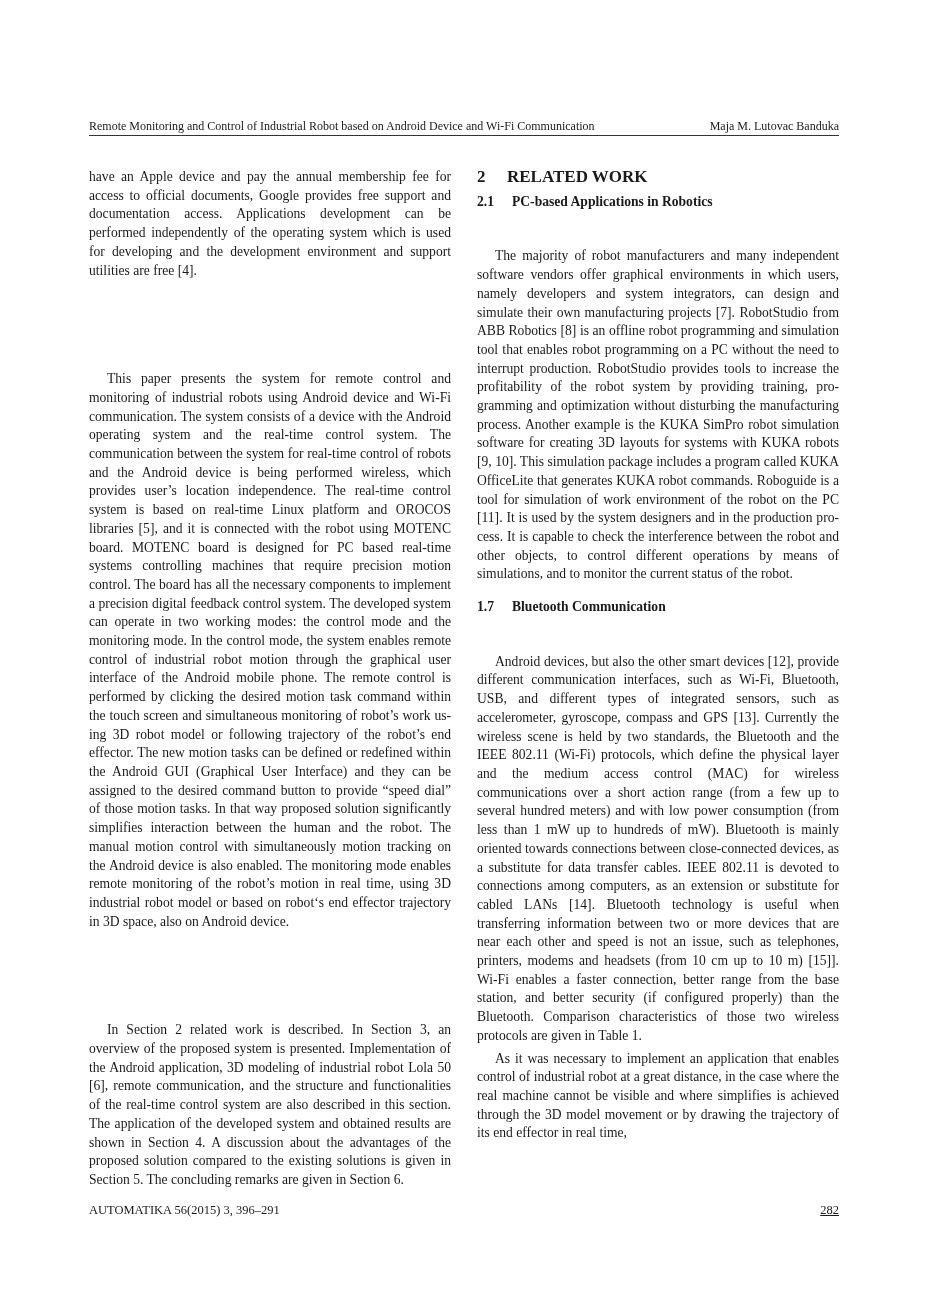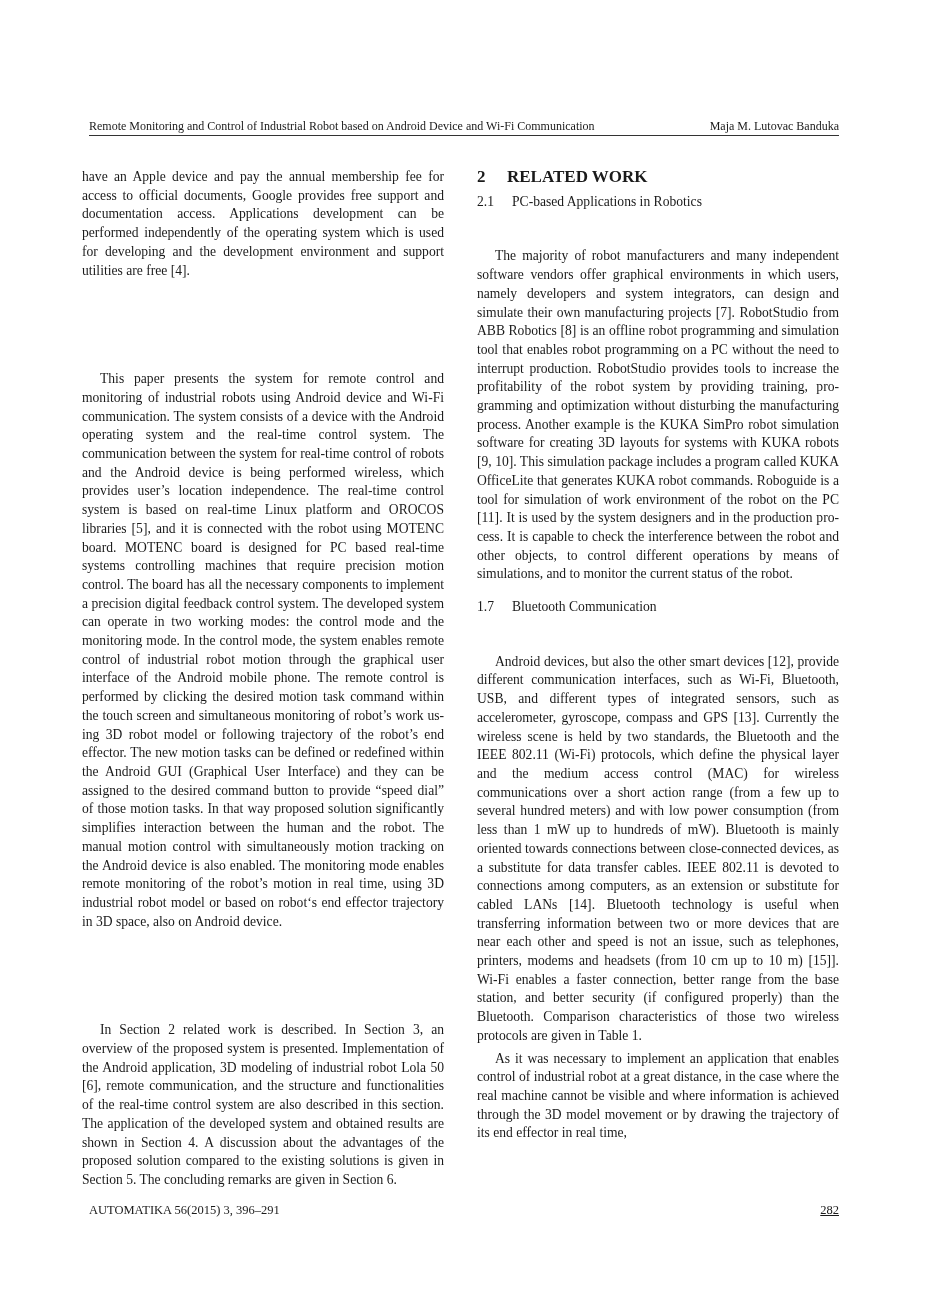--- a/index.html
+++ b/index.html
@@ -4,27 +4,27 @@
 <style>
   html, body { margin: 0; padding: 0; background: #ffffff; }
   body { width: 925px; height: 1309px; position: relative; overflow: hidden;
          font-family: "Liberation Serif", "DejaVu Serif", serif; color: #1a1a1a; }
   .header { position: absolute; left: 89px; top: 119px; width: 750px; height: 16px;
             border-bottom: 1px solid #333; font-size: 12px; }
   .header .left { position: absolute; left: 0; top: 0; }
   .header .right { position: absolute; right: 0; top: 0; }
   .col { position: absolute; top: 168px; width: 362px; font-size: 13.6px; line-height: 18.7px;
          text-align: justify; hyphens: manual; }
-  .col.left { left: 82px; }
+  .col.left { left: 89px; }
   .col.right { left: 477px; }
   p { margin: 0; }
   p.indent { text-indent: 18px; margin-top: 36px; }
   .gap-big { height: 54px; }
   h2 { font-size: 17px; font-weight: bold; margin: 0 0 6px 0; line-height: 18.7px; }
-  h3 { font-size: 13.6px; font-weight: normal; margin: 0 0 6px 0; line-height: 18.7px; }
+  h3 { font-size: 13.6px; font-weight: bold; margin: 0 0 6px 0; line-height: 18.7px; }
   h3.spaced { margin-top: 14px; }
   .num { display: inline-block; width: 35px; }
   .num2 { display: inline-block; width: 30px; }
   p.after { margin-top: 4px; }
   .footer { position: absolute; left: 89px; top: 1203px; width: 750px; font-size: 12.5px; }
   .footer .left { position: absolute; left: 0; }
   .footer .right { position: absolute; right: 0; text-decoration: underline; }
 </style>
 </head>
 <body>
@@ -47,19 +47,19 @@
     <span class="num2">2</span><span>RELATED WORK</span>
   </h2>
   <h3>
     <span class="num">2.1</span><span>PC-based Applications in Robotics</span>
   </h3>
   <p class="indent">The majority of robot manufacturers and many inde­pendent software vendors offer graphical environments in which users, namely developers and system integra­tors, can design and simulate their own manufacturing projects [7]. RobotStudio from ABB Robotics [8] is an of­fline robot programming and simulation tool that enables robot programming on a PC without the need to interrupt production. RobotStudio provides tools to increase the profitability of the robot system by providing training, pro­gramming and optimization without disturbing the manu­facturing process. Another example is the KUKA SimPro robot simulation software for creating 3D layouts for sys­tems with KUKA robots [9, 10]. This simulation package includes a program called KUKA OfficeLite that generates KUKA robot commands. Roboguide is a tool for simula­tion of work environment of the robot on the PC [11]. It is used by the system designers and in the production pro­cess. It is capable to check the interference between the robot and other objects, to control different operations by means of simulations, and to monitor the current status of the robot.</p>
   <h3 class="spaced">
     <span class="num">1.7</span><span>Bluetooth Communication</span>
   </h3>
   <p class="indent">Android devices, but also the other smart devices [12], provide different communication interfaces, such as Wi-Fi, Bluetooth, USB, and different types of integrated sensors, such as accelerometer, gyroscope, compass and GPS [13]. Currently the wireless scene is held by two standards, the Bluetooth and the IEEE 802.11 (Wi-Fi) protocols, which define the physical layer and the medium access control (MAC) for wireless communications over a short action range (from a few up to several hundred meters) and with low power consumption (from less than 1 mW up to hun­dreds of mW). Bluetooth is mainly oriented towards con­nections between close-connected devices, as a substitute for data transfer cables. IEEE 802.11 is devoted to connec­tions among computers, as an extension or substitute for cabled LANs [14]. Bluetooth technology is useful when transferring information between two or more devices that are near each other and speed is not an issue, such as tele­phones, printers, modems and headsets (from 10 cm up to 10 m) [15]]. Wi-Fi enables a faster connection, better range from the base station, and better security (if config­ured properly) than the Bluetooth. Comparison character­istics of those two wireless protocols are given in Table 1.</p>
-  <p class="indent after">As it was necessary to implement an application that enables control of industrial robot at a great distance, in the case where the real machine cannot be visible and where information is achieved through the 3D model movement or by drawing the trajectory of its end effector in real time,</p>
+  <p class="indent after">As it was necessary to implement an application that enables control of industrial robot at a great distance, in the case where the real machine cannot be visible and where simplifies is achieved through the 3D model movement or by drawing the trajectory of its end effector in real time,</p>
 </div>
 
 <div class="footer">
   <span class="left">AUTOMATIKA 56(2015) 3, 396–291</span>
   <span class="right">282</span>
 </div>
 
 </body></html>

